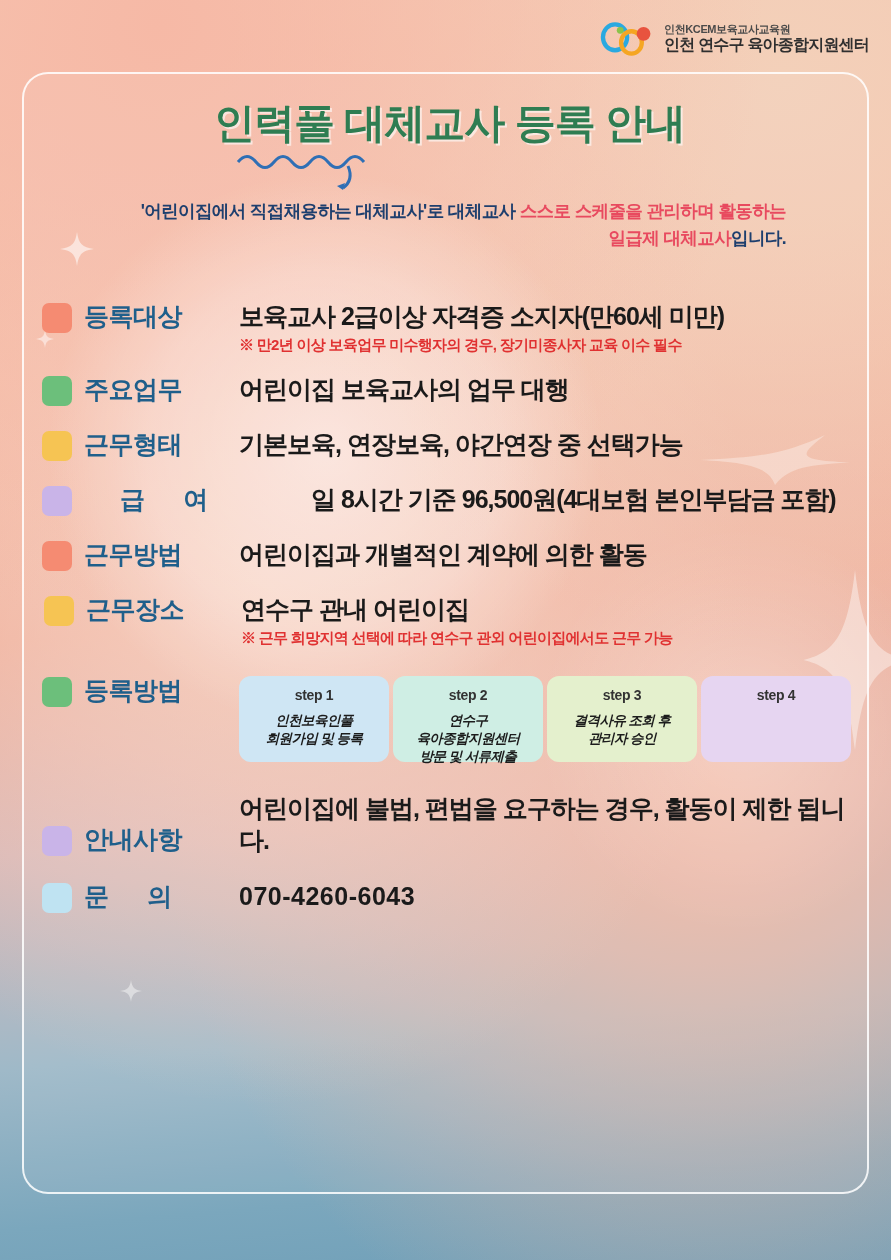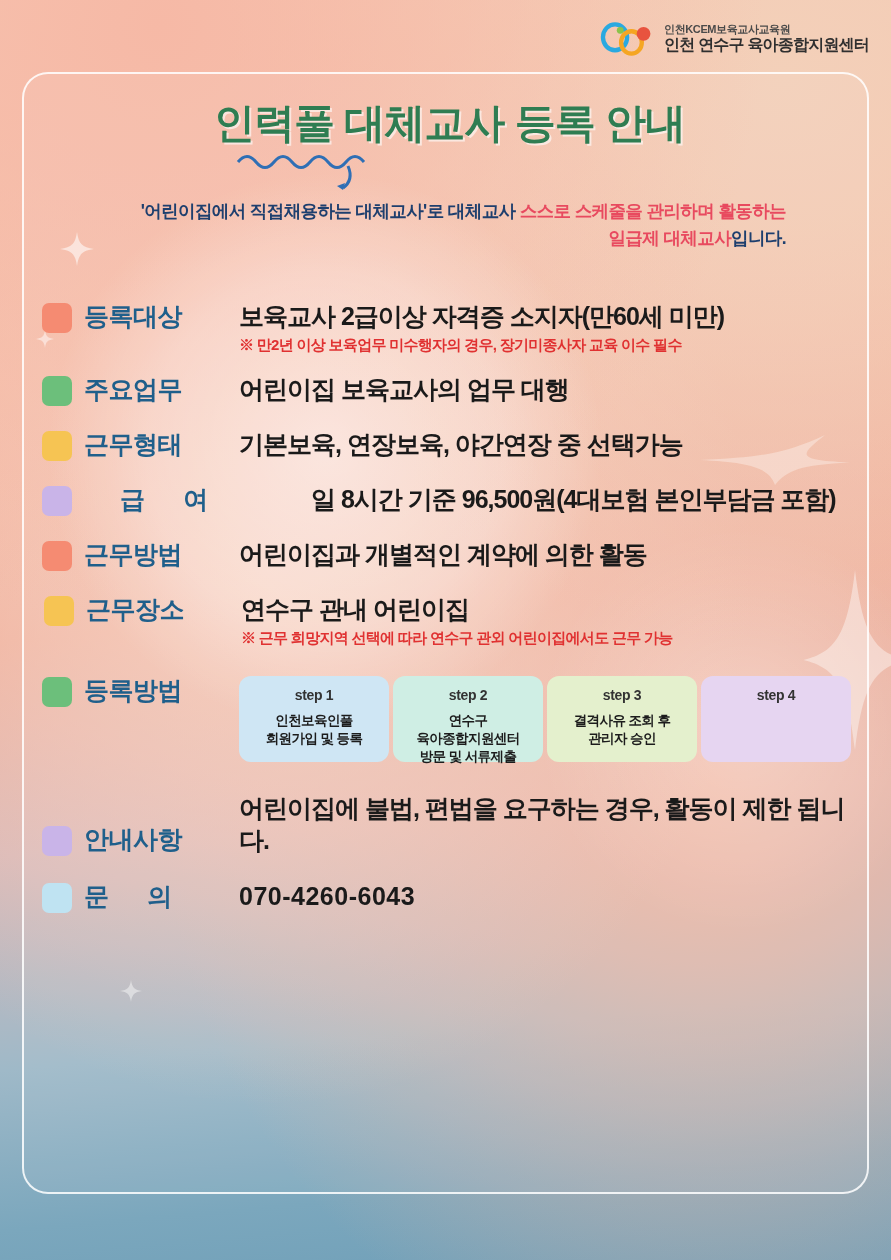--- a/index.html
+++ b/index.html
@@ -195,20 +195,21 @@
     letter-spacing: -0.3px;
   }
   .step .sd {
     margin-top: 9px;
     font-size: 13.5px;
     font-weight: bold;
     color: #1c1c1c;
     line-height: 1.35;
     letter-spacing: -0.6px;
     white-space: pre-line;
+    font-style: italic;
   }
 </style>
 </head>
 <body>
 
 <div class="poster">
 
   <div class="glow"></div>
   <div class="glow2"></div>
 

